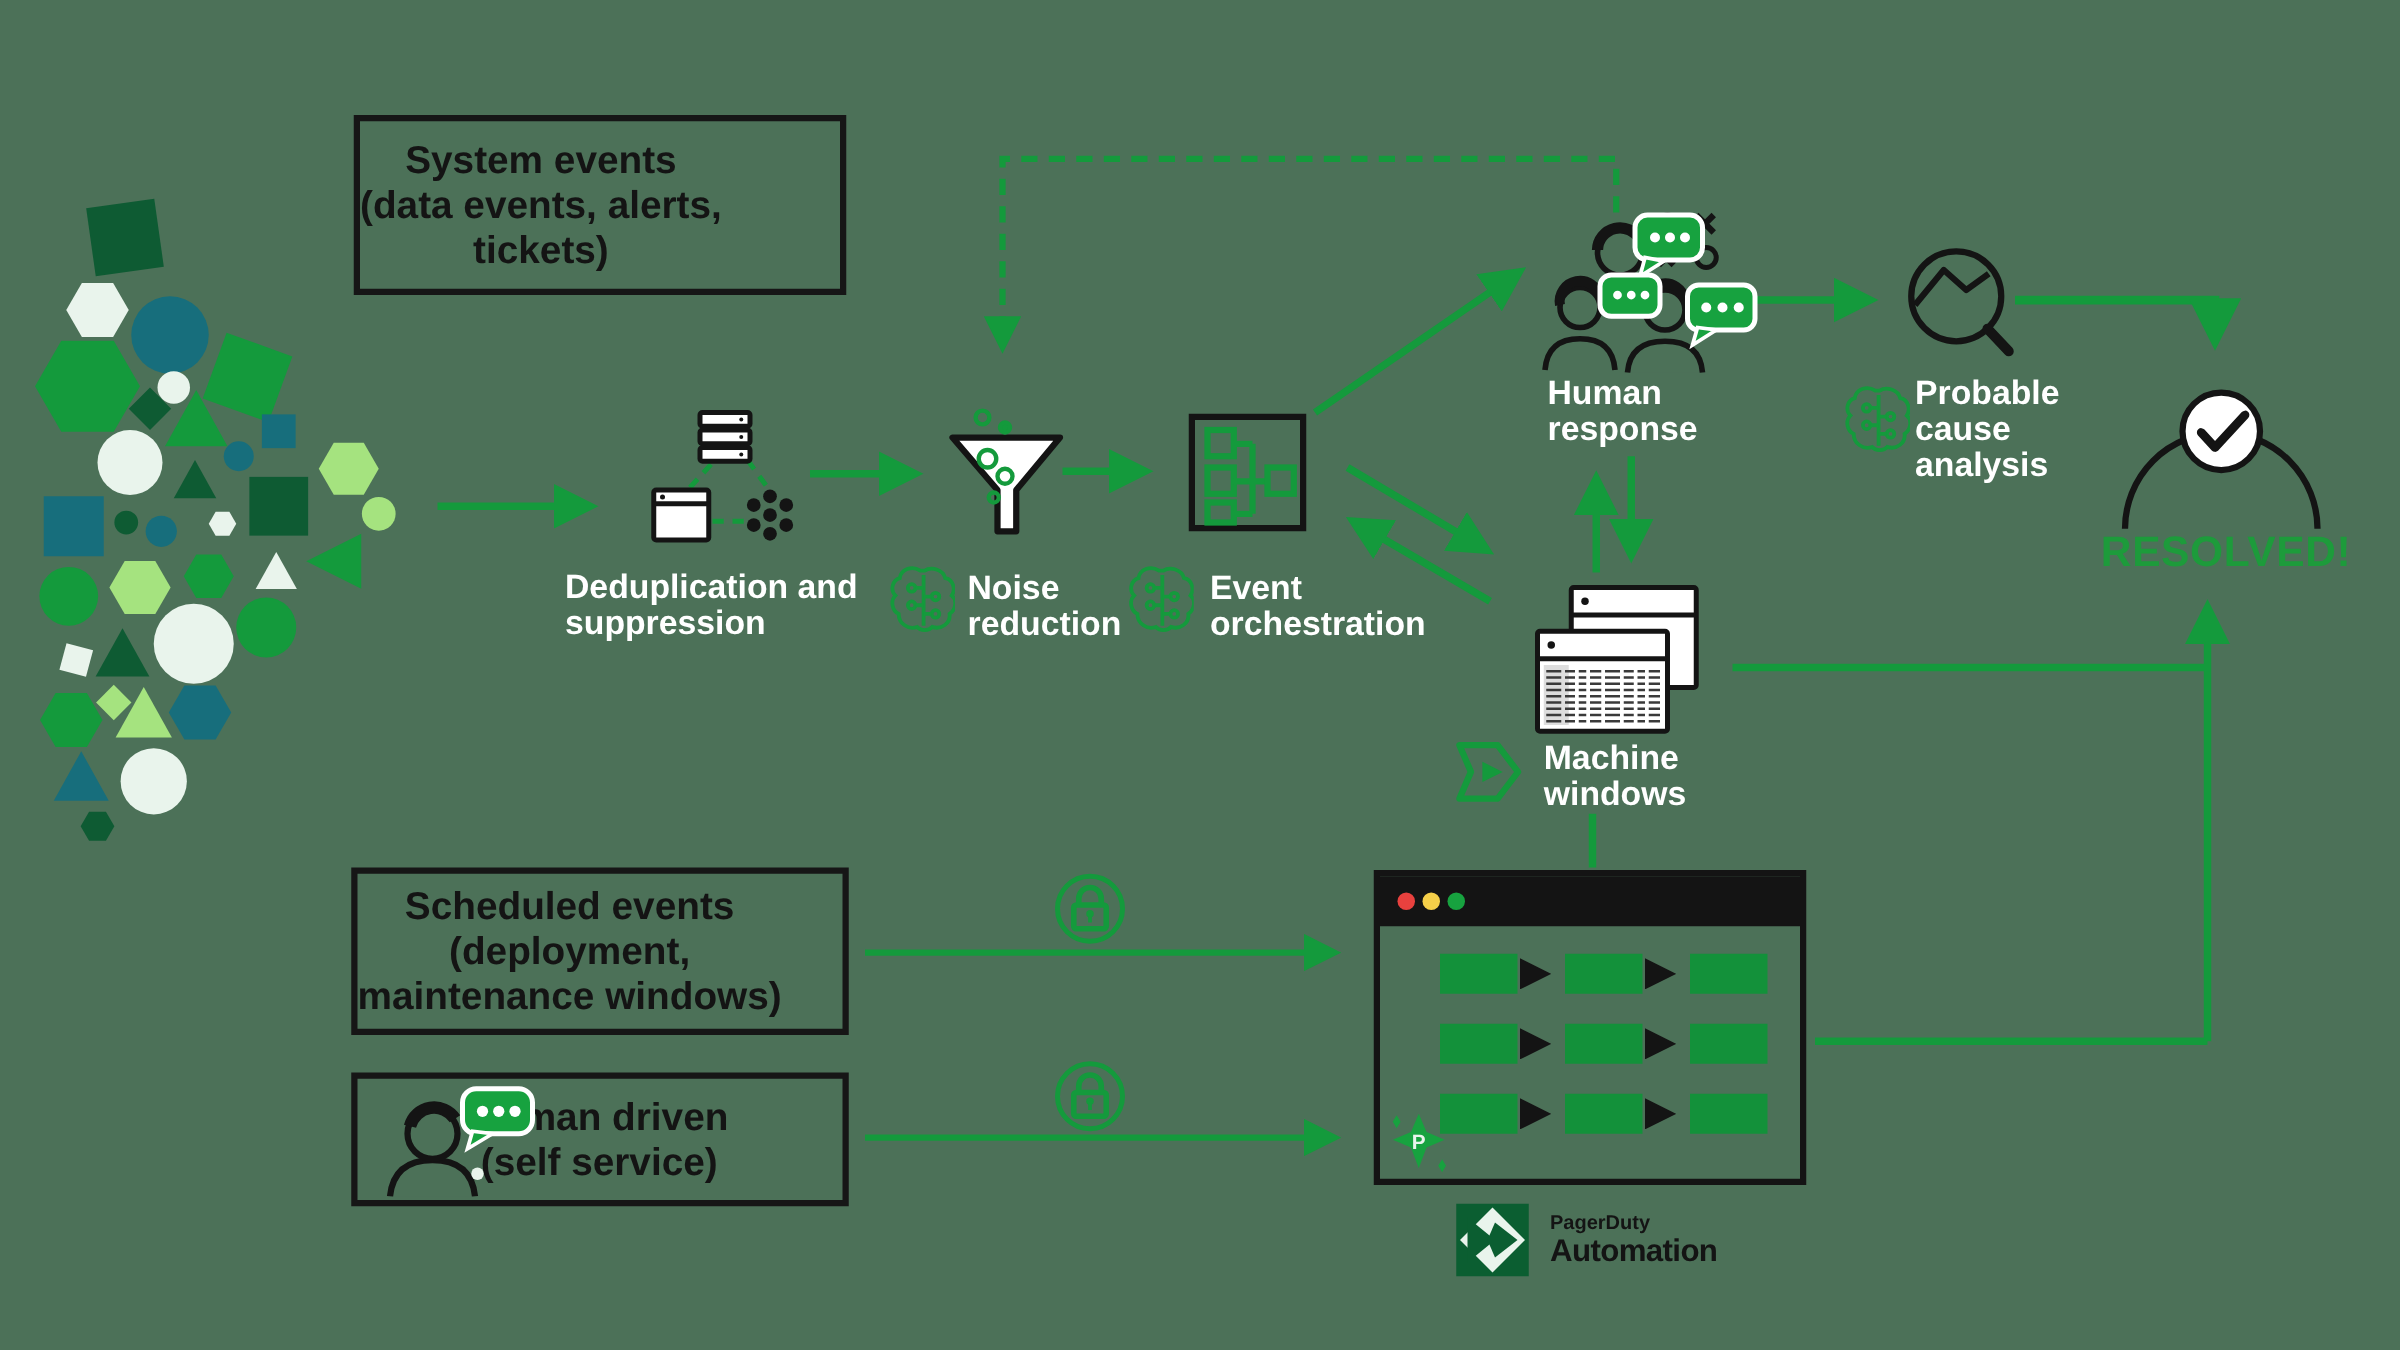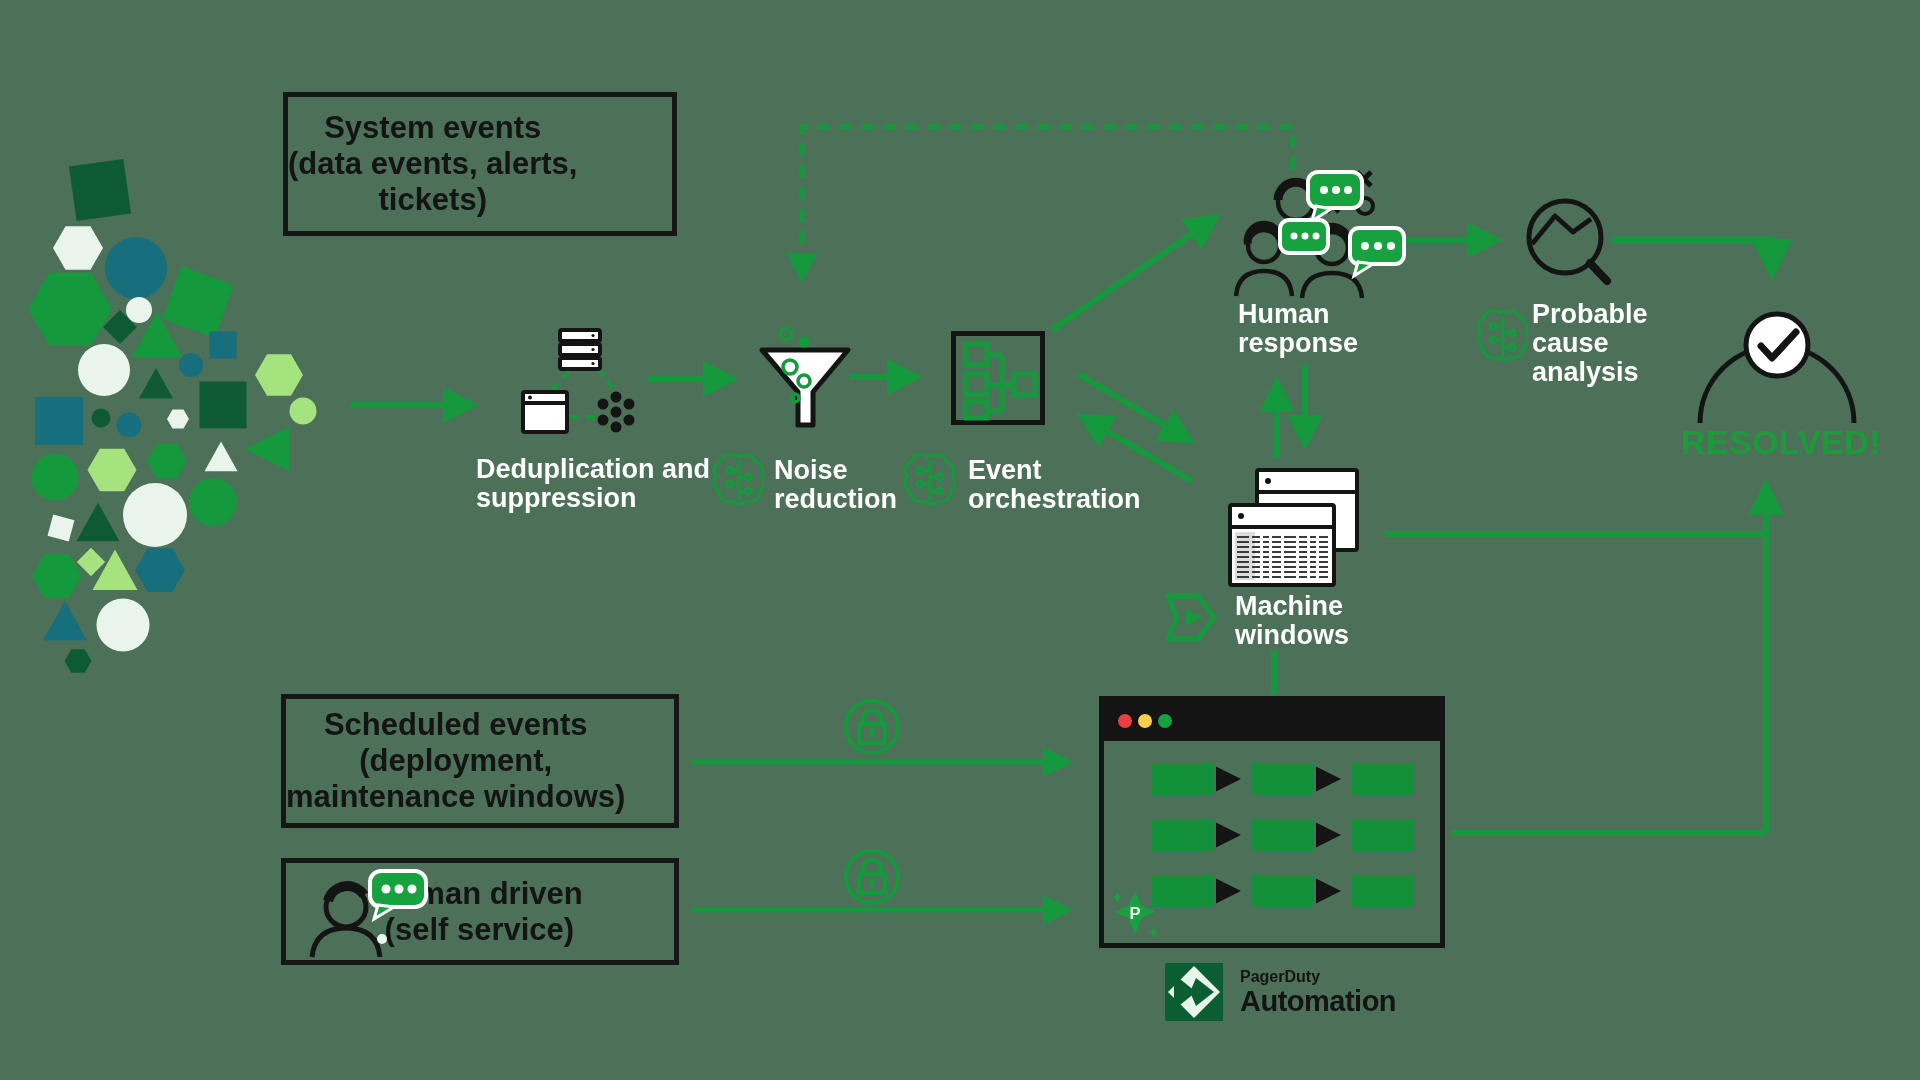--- a/index.html
+++ b/index.html
@@ -10,21 +10,21 @@
   .box{position:absolute;border:5px solid #161616;display:flex;align-items:center;text-align:center;}
   .boxlbl{white-space:pre-line;font-weight:700;font-size:31px;line-height:1.16;color:#141414;}
   .lbl{position:absolute;font-weight:700;font-size:27px;line-height:1.07;white-space:pre-line;color:#ffffff;}
   .resolved{position:absolute;font-weight:700;font-size:34px;letter-spacing:.5px;color:#1D9B3B;text-align:right;width:210px;}
   .pdwindow{position:absolute;left:1099px;top:696px;width:336px;height:242px;border:5px solid #141414;}
   .pdtitle{position:relative;height:40px;background:#141414;}
   .pdtitle .dot{position:absolute;top:13px;width:14px;height:14px;border-radius:50%;}
   .pdbody{position:relative;width:100%;height:202px;}
   .logo{position:absolute;left:1162px;top:960px;display:flex;align-items:center;}
   .logo .t1{font-size:16px;font-weight:700;line-height:1.1;}
-  .logo .t2{font-size:29px;font-weight:700;line-height:1.05;letter-spacing:-.5px;}
+  .logo .t2{font-size:25px;font-weight:700;line-height:1.05;letter-spacing:-.5px;}
 </style>
 </head>
 <body>
 
 <div id="canvas">
 
   <svg id="shapes-svg" class="abs" style="left:0;top:120px" width="340" height="580" viewBox="0 120 340 580">
       <rect x="72.5" y="162.5" width="55" height="55" fill="#0E5B33" transform="rotate(-8 100 190)"></rect>
       <polygon points="65.5,226.35 90.5,226.35 103,248 90.5,269.65 65.5,269.65 53,248" fill="#E9F4EC"></polygon>
       <circle cx="136" cy="268" r="31" fill="#176E7C"></circle>
@@ -155,21 +155,21 @@
     <g fill="#141414">
       <circle cx="616" cy="412" r="5.5"></circle>
       <circle cx="616" cy="397" r="5.5"></circle>
         <circle cx="629" cy="404" r="5.5"></circle>
         <circle cx="629" cy="420" r="5.5"></circle>
       <circle cx="616" cy="427" r="5.5"></circle>
         <circle cx="603" cy="420" r="5.5"></circle>
         <circle cx="603" cy="404" r="5.5"></circle>
     </g>
   </svg>
-  <div class="lbl" style="left:476px;top:455px">Deduplication and
+  <div class="lbl" style="left:452px;top:455px">Deduplication and
 suppression</div>
 
   <svg class="abs" style="left:755px;top:325px" width="105" height="105" viewBox="755 325 105 105">
     <polygon points="762,350 848,350 813,392 813,425 798,425 798,392" fill="#fff" stroke="#141414" stroke-width="5" stroke-linejoin="round"></polygon>
     <g stroke="#149A3C" stroke-width="3.5" fill="none">
       <circle cx="786" cy="334" r="5.5"></circle>
         <circle cx="804" cy="342" r="4" fill="#149A3C"></circle>
       <circle cx="790" cy="367" r="7"></circle>
         <circle cx="804" cy="381" r="6"></circle>
         <circle cx="795" cy="398" r="4"></circle>

